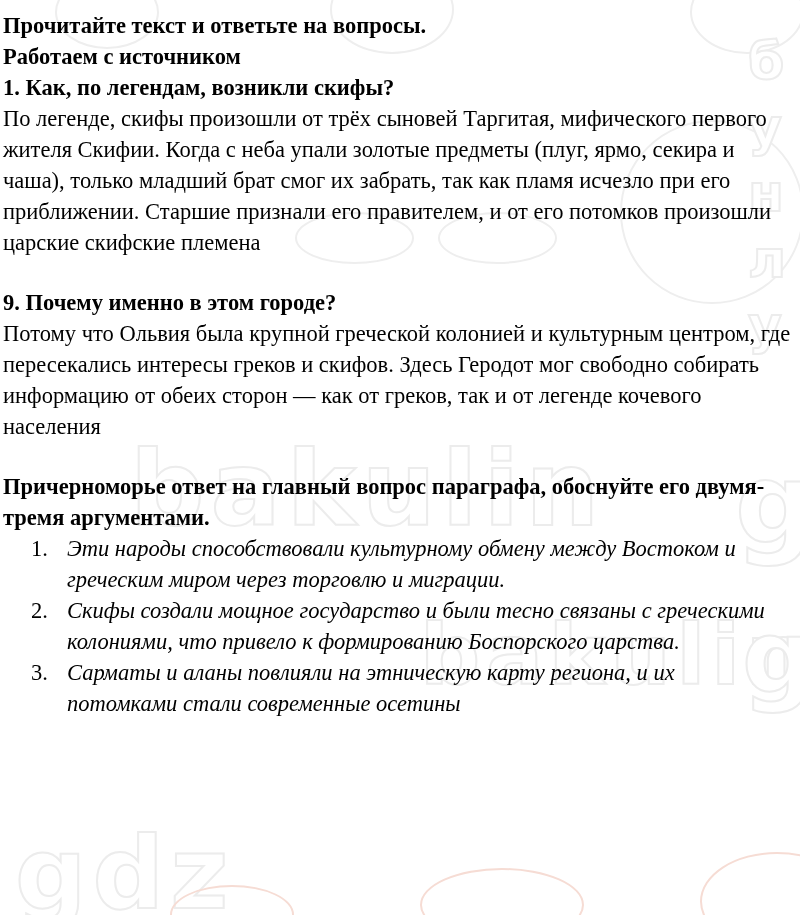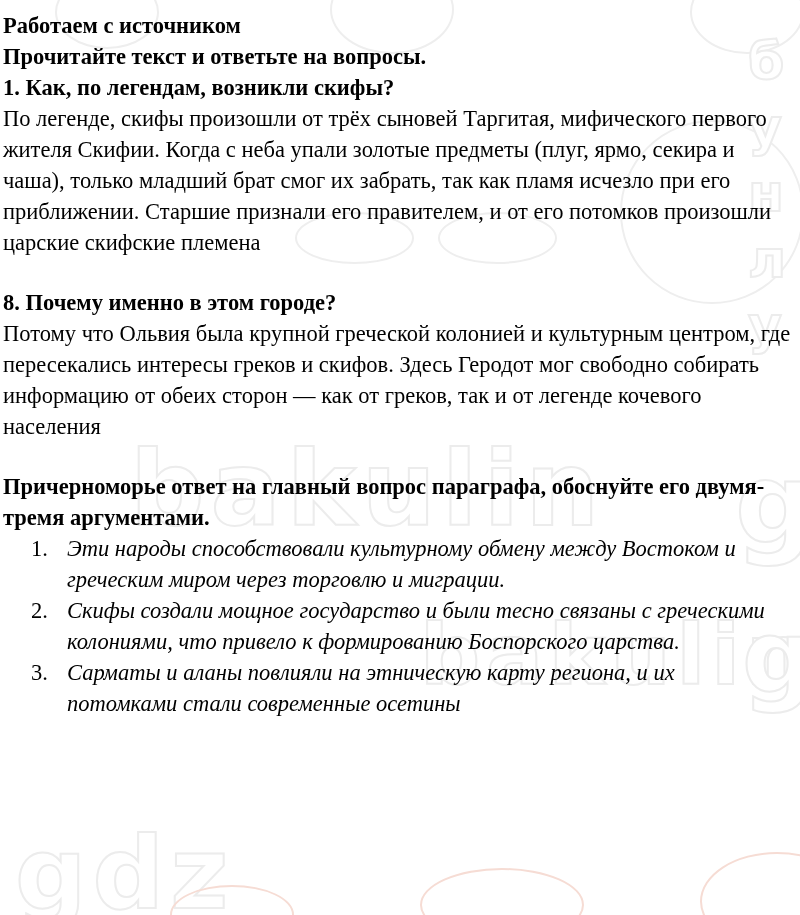--- a/index.html
+++ b/index.html
@@ -69,31 +69,31 @@
   <div class="wm wm-text" style="left:420px; top:606px; font-size:84px;">bakulin</div>
   <div class="wm wm-text" style="left:742px; top:598px; font-size:100px;">g</div>
   <div class="wm wm-text" style="left:15px; top:815px; font-size:100px;">gdz</div>
   <div class="wm wm-ellipse pink" style="left:420px; top:868px; width:160px; height:70px;"></div>
   <div class="wm wm-ellipse pink" style="left:700px; top:852px; width:150px; height:95px;"></div>
   <div class="wm wm-ellipse pink" style="left:170px; top:885px; width:120px; height:55px;"></div>
 
   <div class="content">
 
     <div class="block">
+      <p class="bold">Прочитайте текст и ответьте на вопросы.</p>
       <p class="bold">Работаем с источником</p>
-      <p class="bold">Прочитайте текст и ответьте на вопросы.</p>
       <p class="bold">1. Как, по легендам, возникли скифы?</p>
       <p>По легенде, скифы произошли от трёх сыновей Таргитая, мифического первого жителя Скифии. Когда с неба упали золотые предметы (плуг, ярмо, секира и чаша), только младший брат смог их забрать, так как пламя исчезло при его приближении. Старшие признали его правителем, и от его потомков произошли царские скифские племена</p>
     </div>
 
     <div class="block">
     </div>
 
     <div class="block">
-      <p class="bold">8. Почему именно в этом городе?</p>
+      <p class="bold">9. Почему именно в этом городе?</p>
       <p>Потому что Ольвия была крупной греческой колонией и культурным центром, где пересекались интересы греков и скифов. Здесь Геродот мог свободно собирать информацию от обеих сторон — как от греков, так и от легенде кочевого населения</p>
     </div>
 
     <div class="block">
       <p class="bold">Причерноморье ответ на главный вопрос параграфа, обоснуйте его двумя-тремя аргументами.</p>
 
       <div class="arg-row">
         <span class="arg-num">1.</span>
         <span class="arg-text">Эти народы способствовали культурному обмену между Востоком и греческим миром через торговлю и миграции.</span>
       </div>

